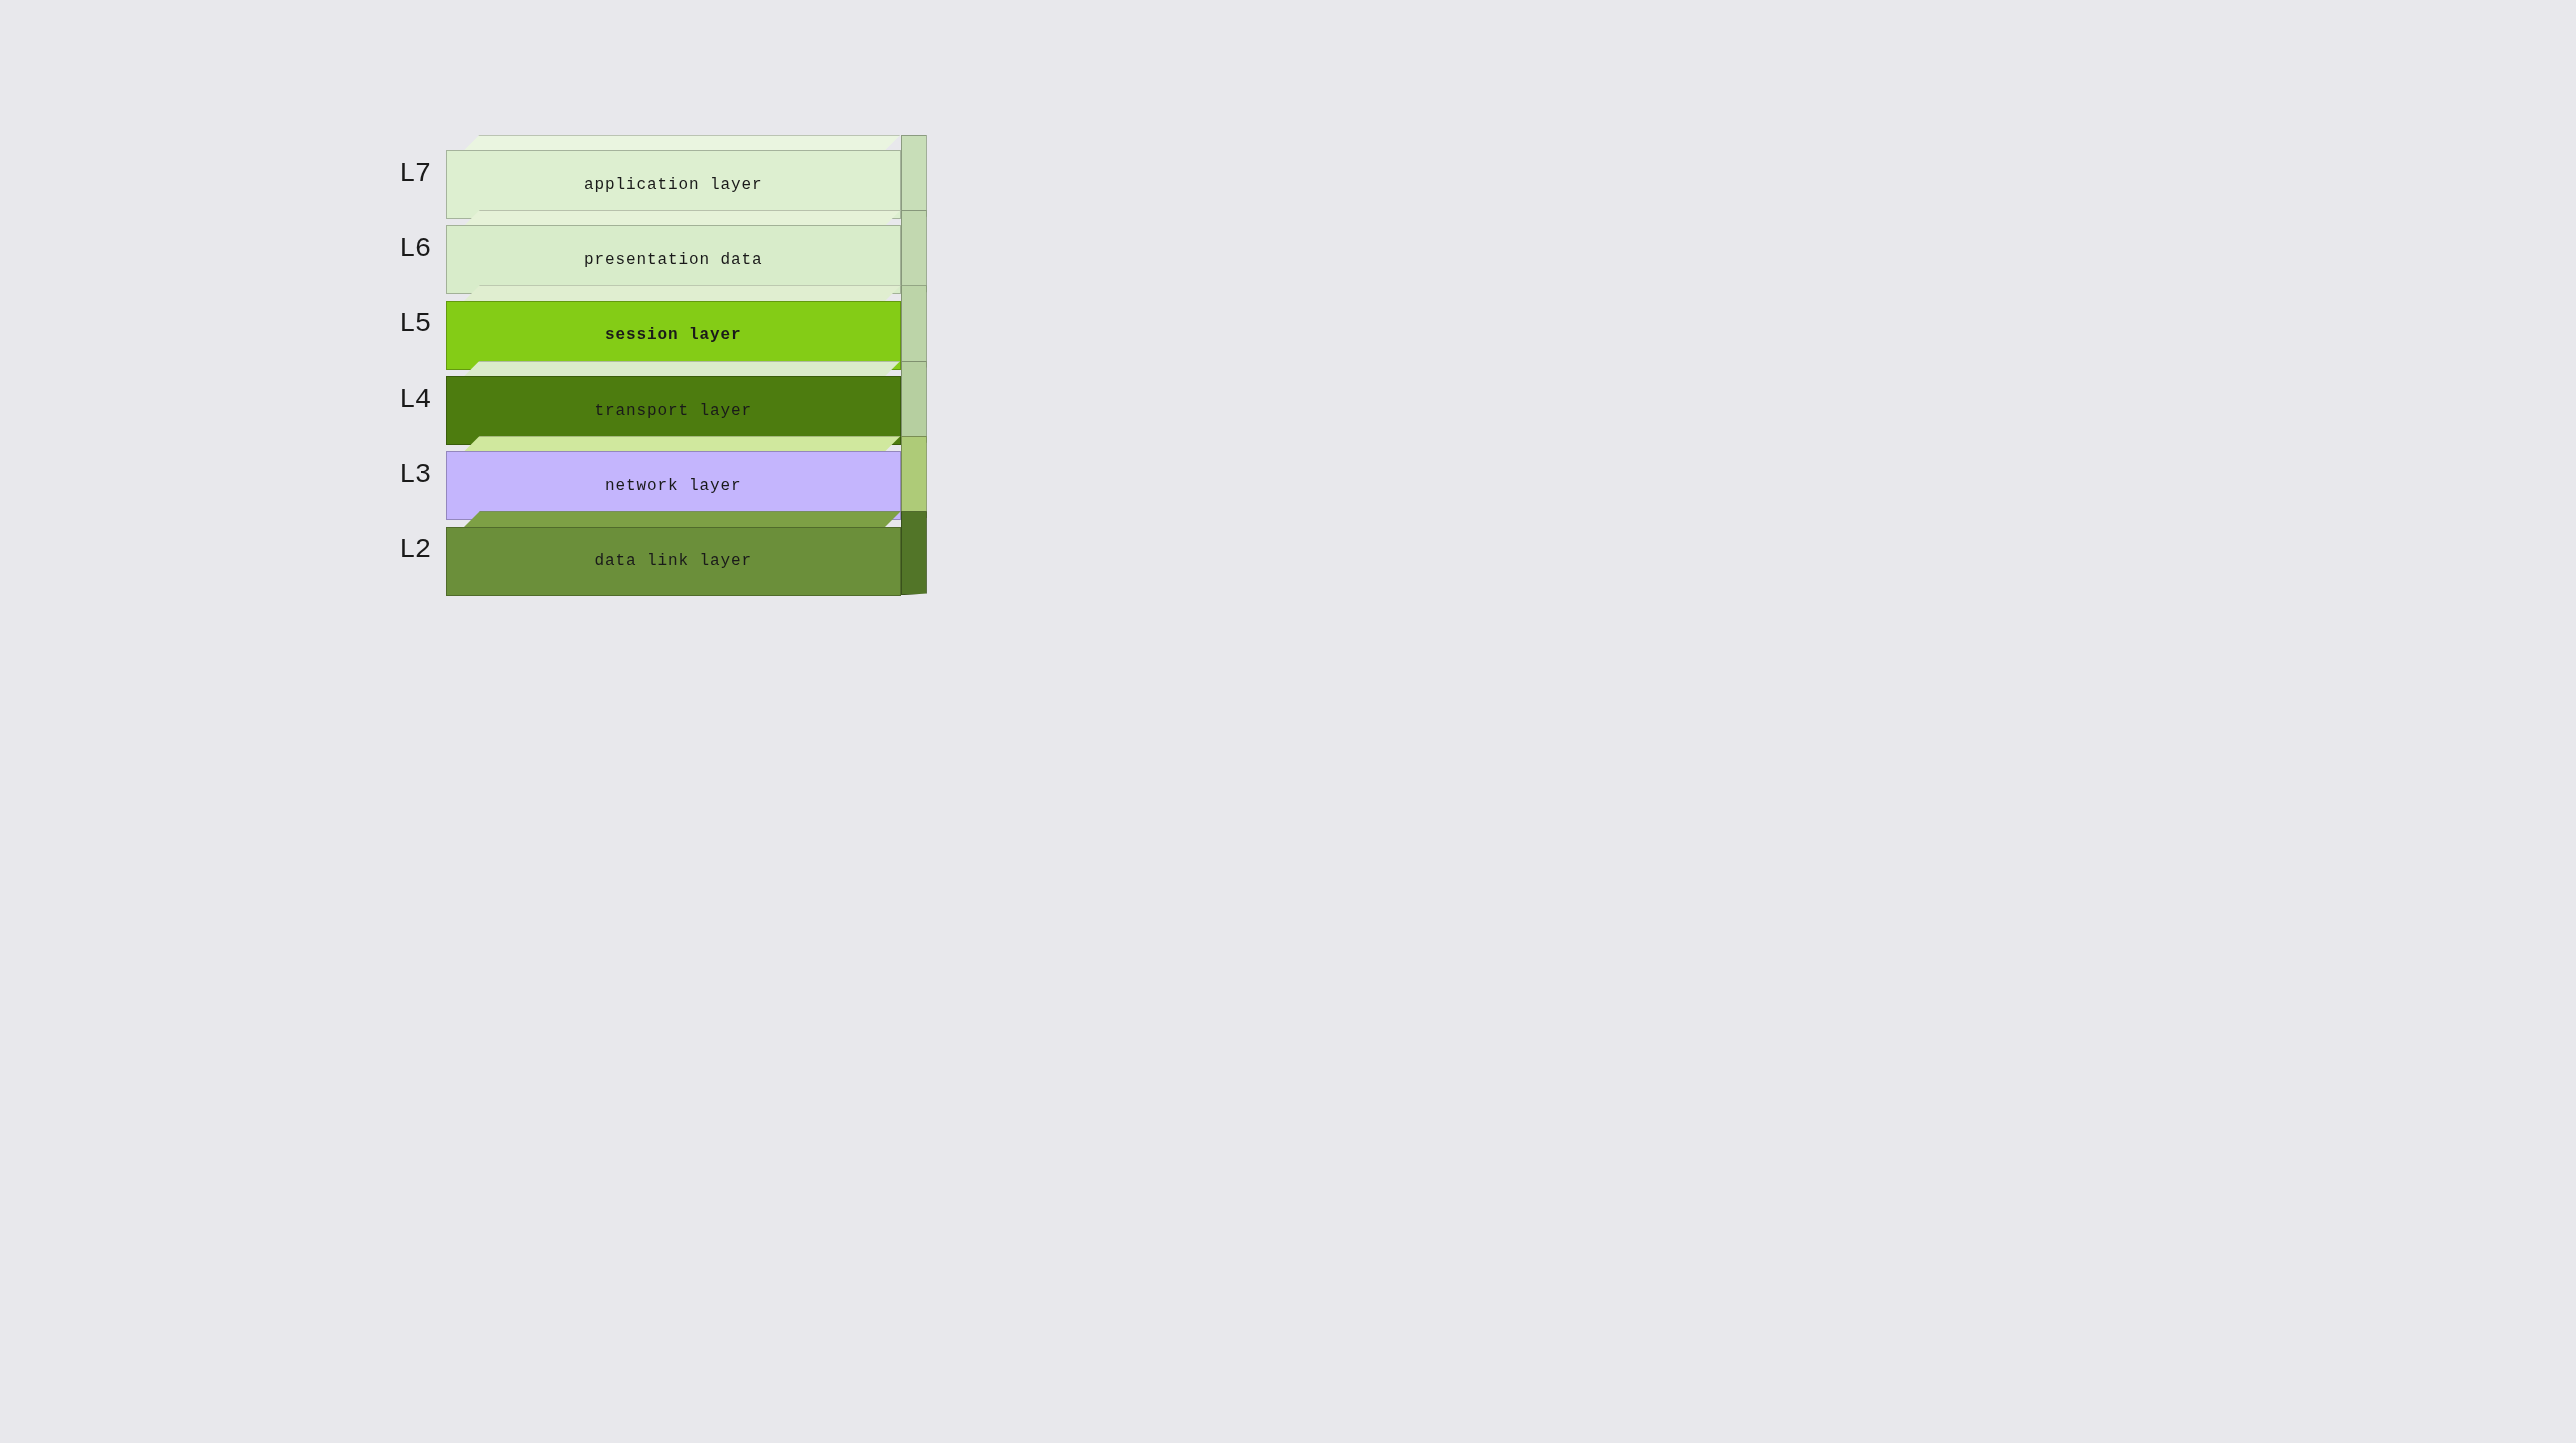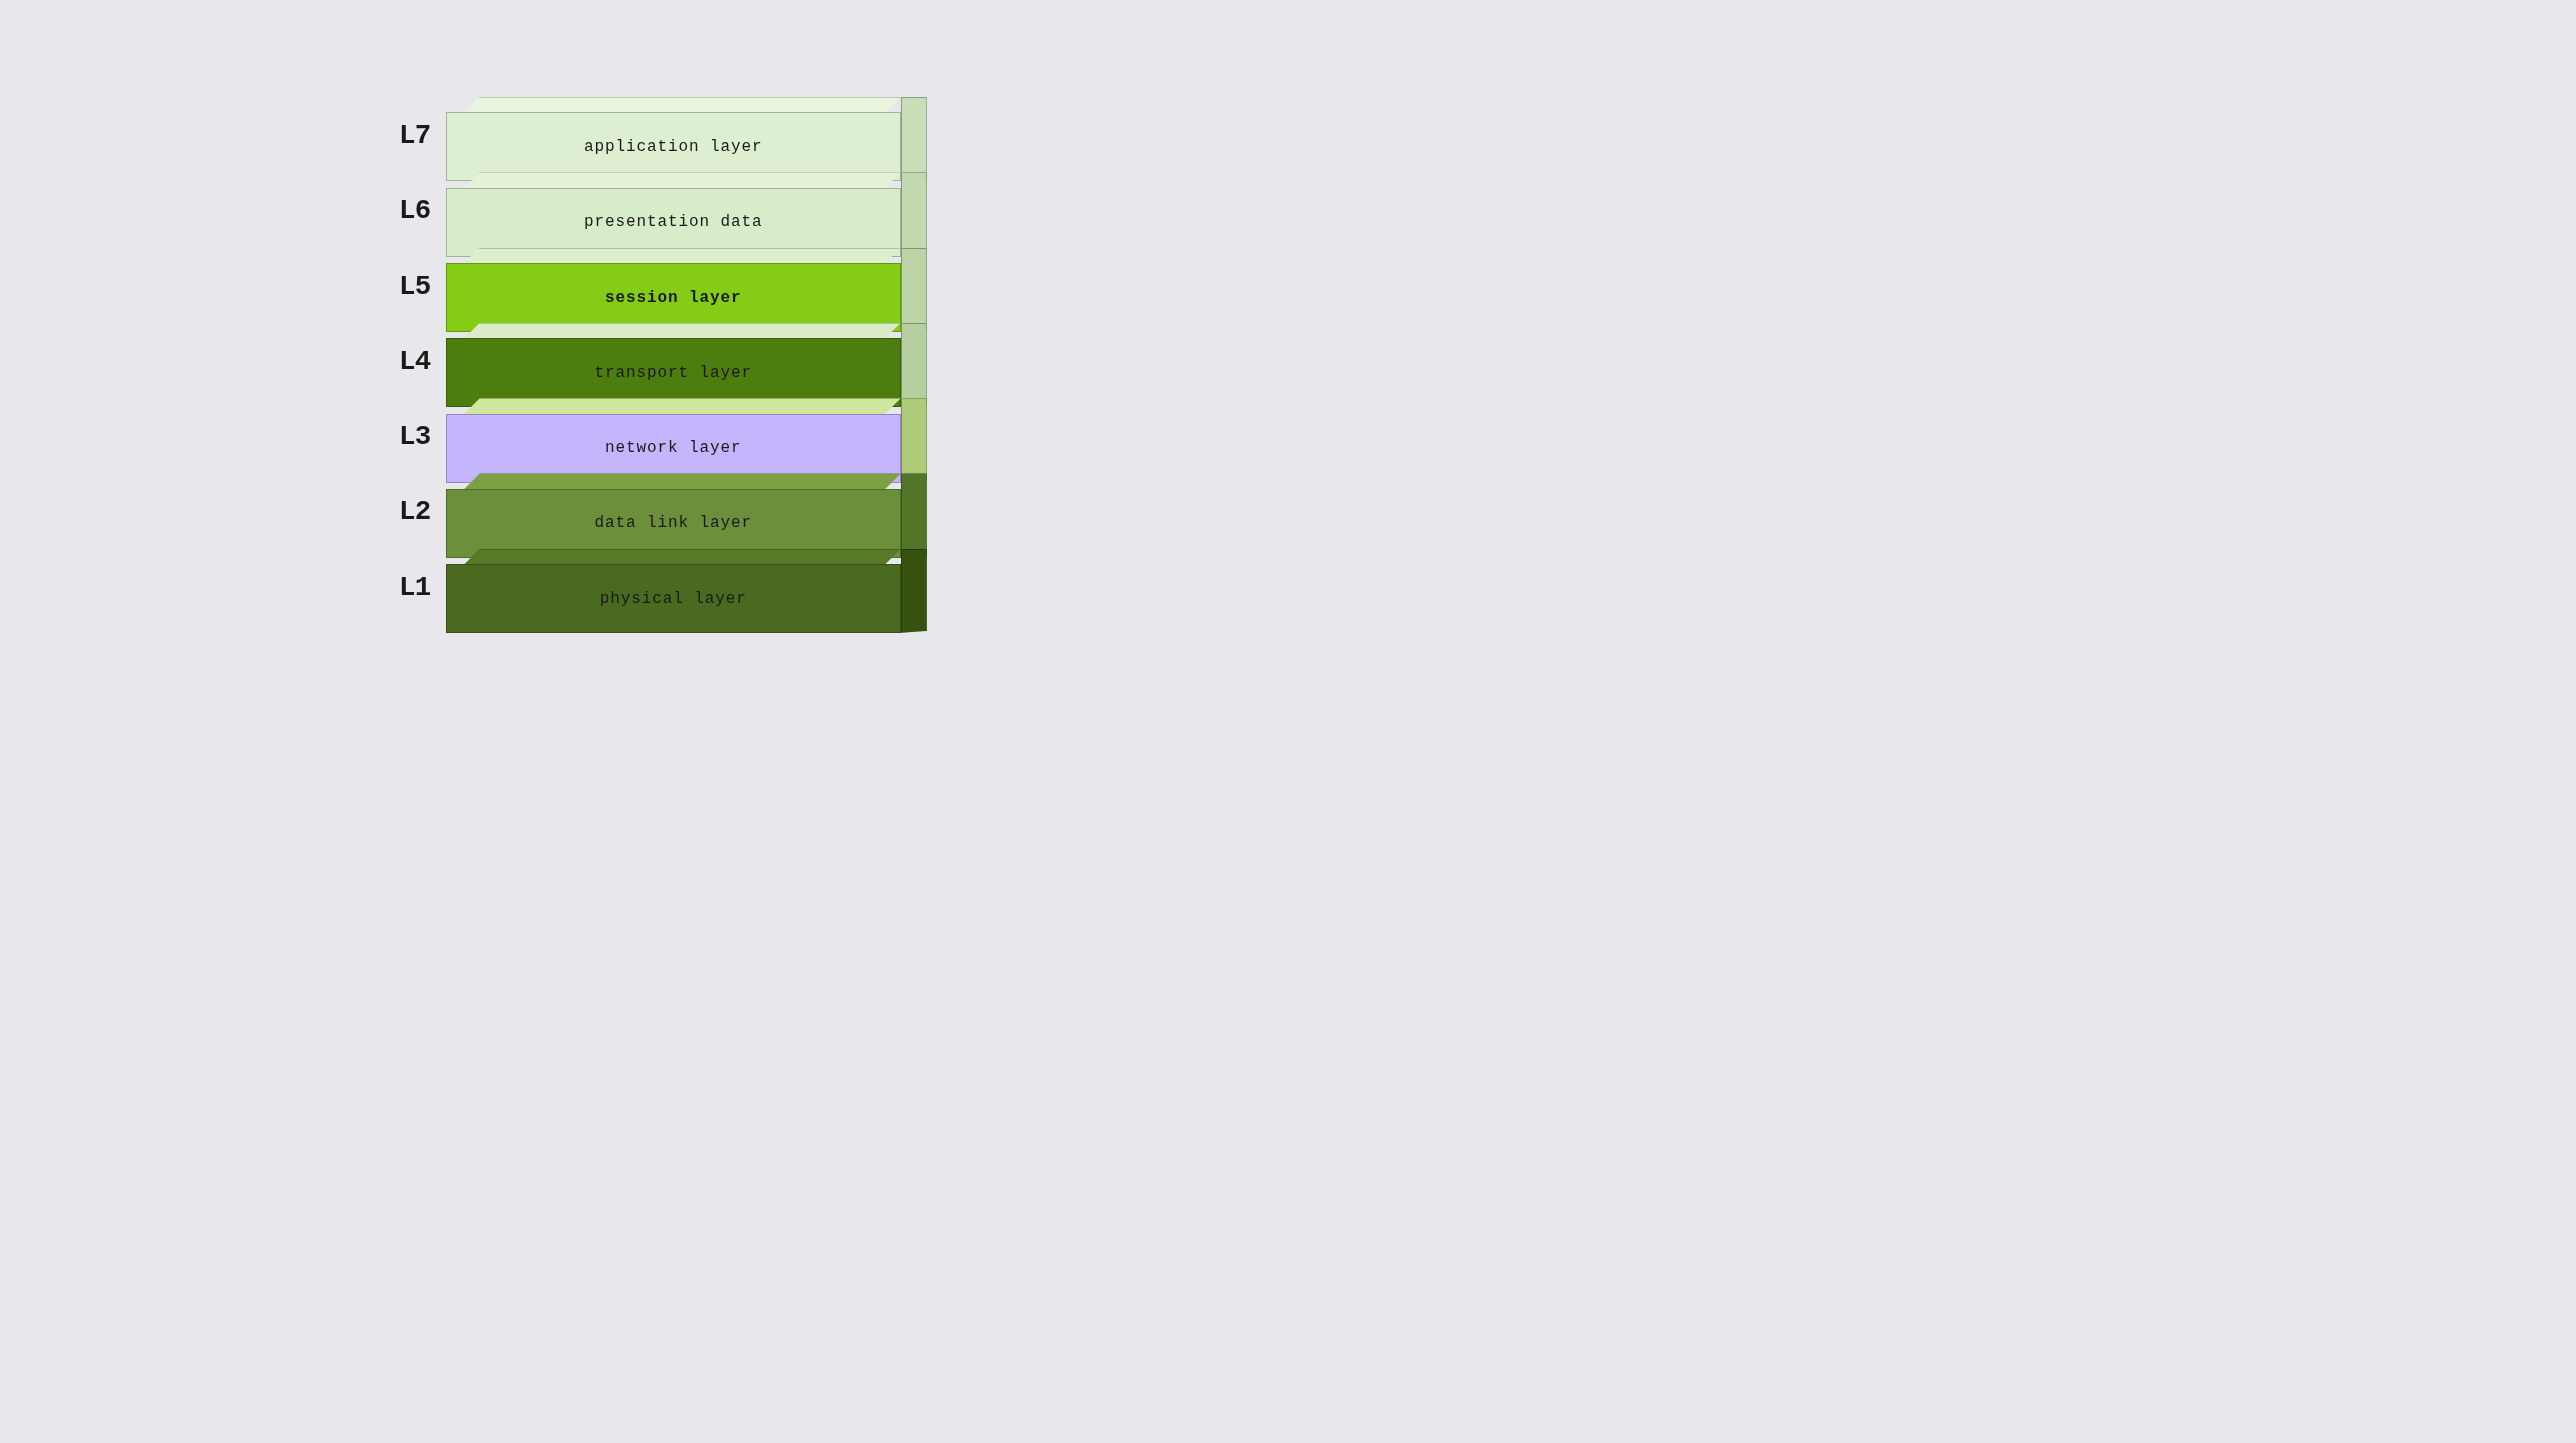--- a/index.html
+++ b/index.html
@@ -25,21 +25,21 @@
       display: flex;
       align-items: center;
       margin-bottom: 0px;
       position: relative;
     }
 
     .layer-label {
       width: 69px;
       text-align: right;
       font-size: 27.5px;
-      font-weight: bold;
+      font-weight: normal;
       font-family: 'Courier New', Courier, monospace;
       color: #1a1a1a;
       margin-right: 15.5px;
       letter-spacing: -0.9px;
     }
 
     
     .layer-box {
       position: relative;
       width: 481px;
@@ -186,22 +186,14 @@
 
   <div class="layer-row">
     <div class="layer-label">L2</div>
     <div class="layer-box l2">
       <div class="face-top l2"></div>
       <div class="face-right l2"></div>
       <div class="face-front l2">data link layer</div>
     </div>
   </div>
 
-  <div class="layer-row">
-    <div class="layer-label">L1</div>
-    <div class="layer-box l1">
-      <div class="face-top l1"></div>
-      <div class="face-right l1"></div>
-      <div class="face-front l1">physical layer</div>
-    </div>
-  </div>
 </div>
 
 
 </body></html>

